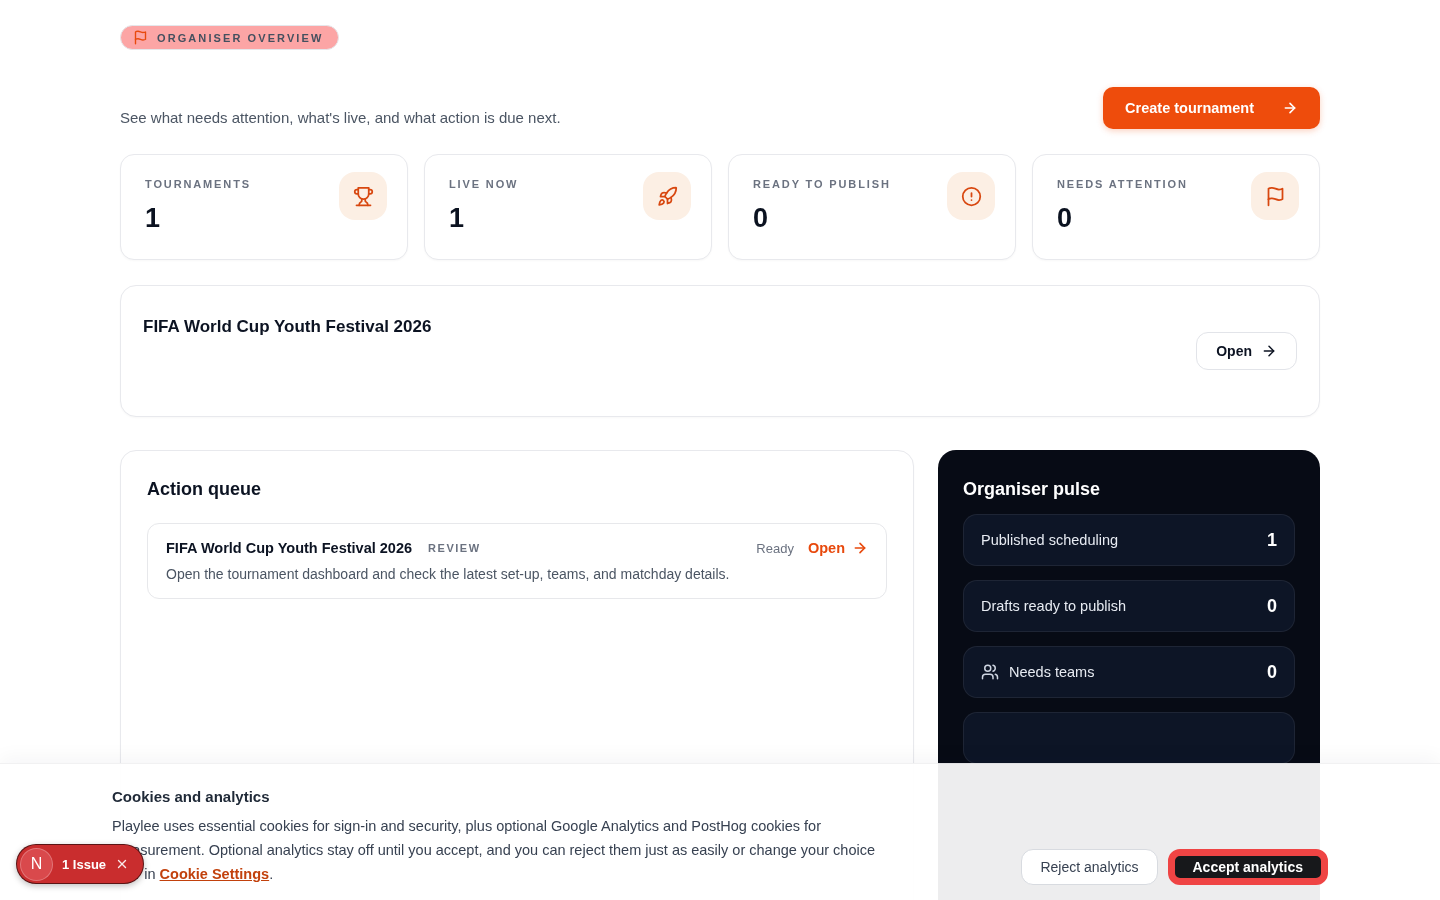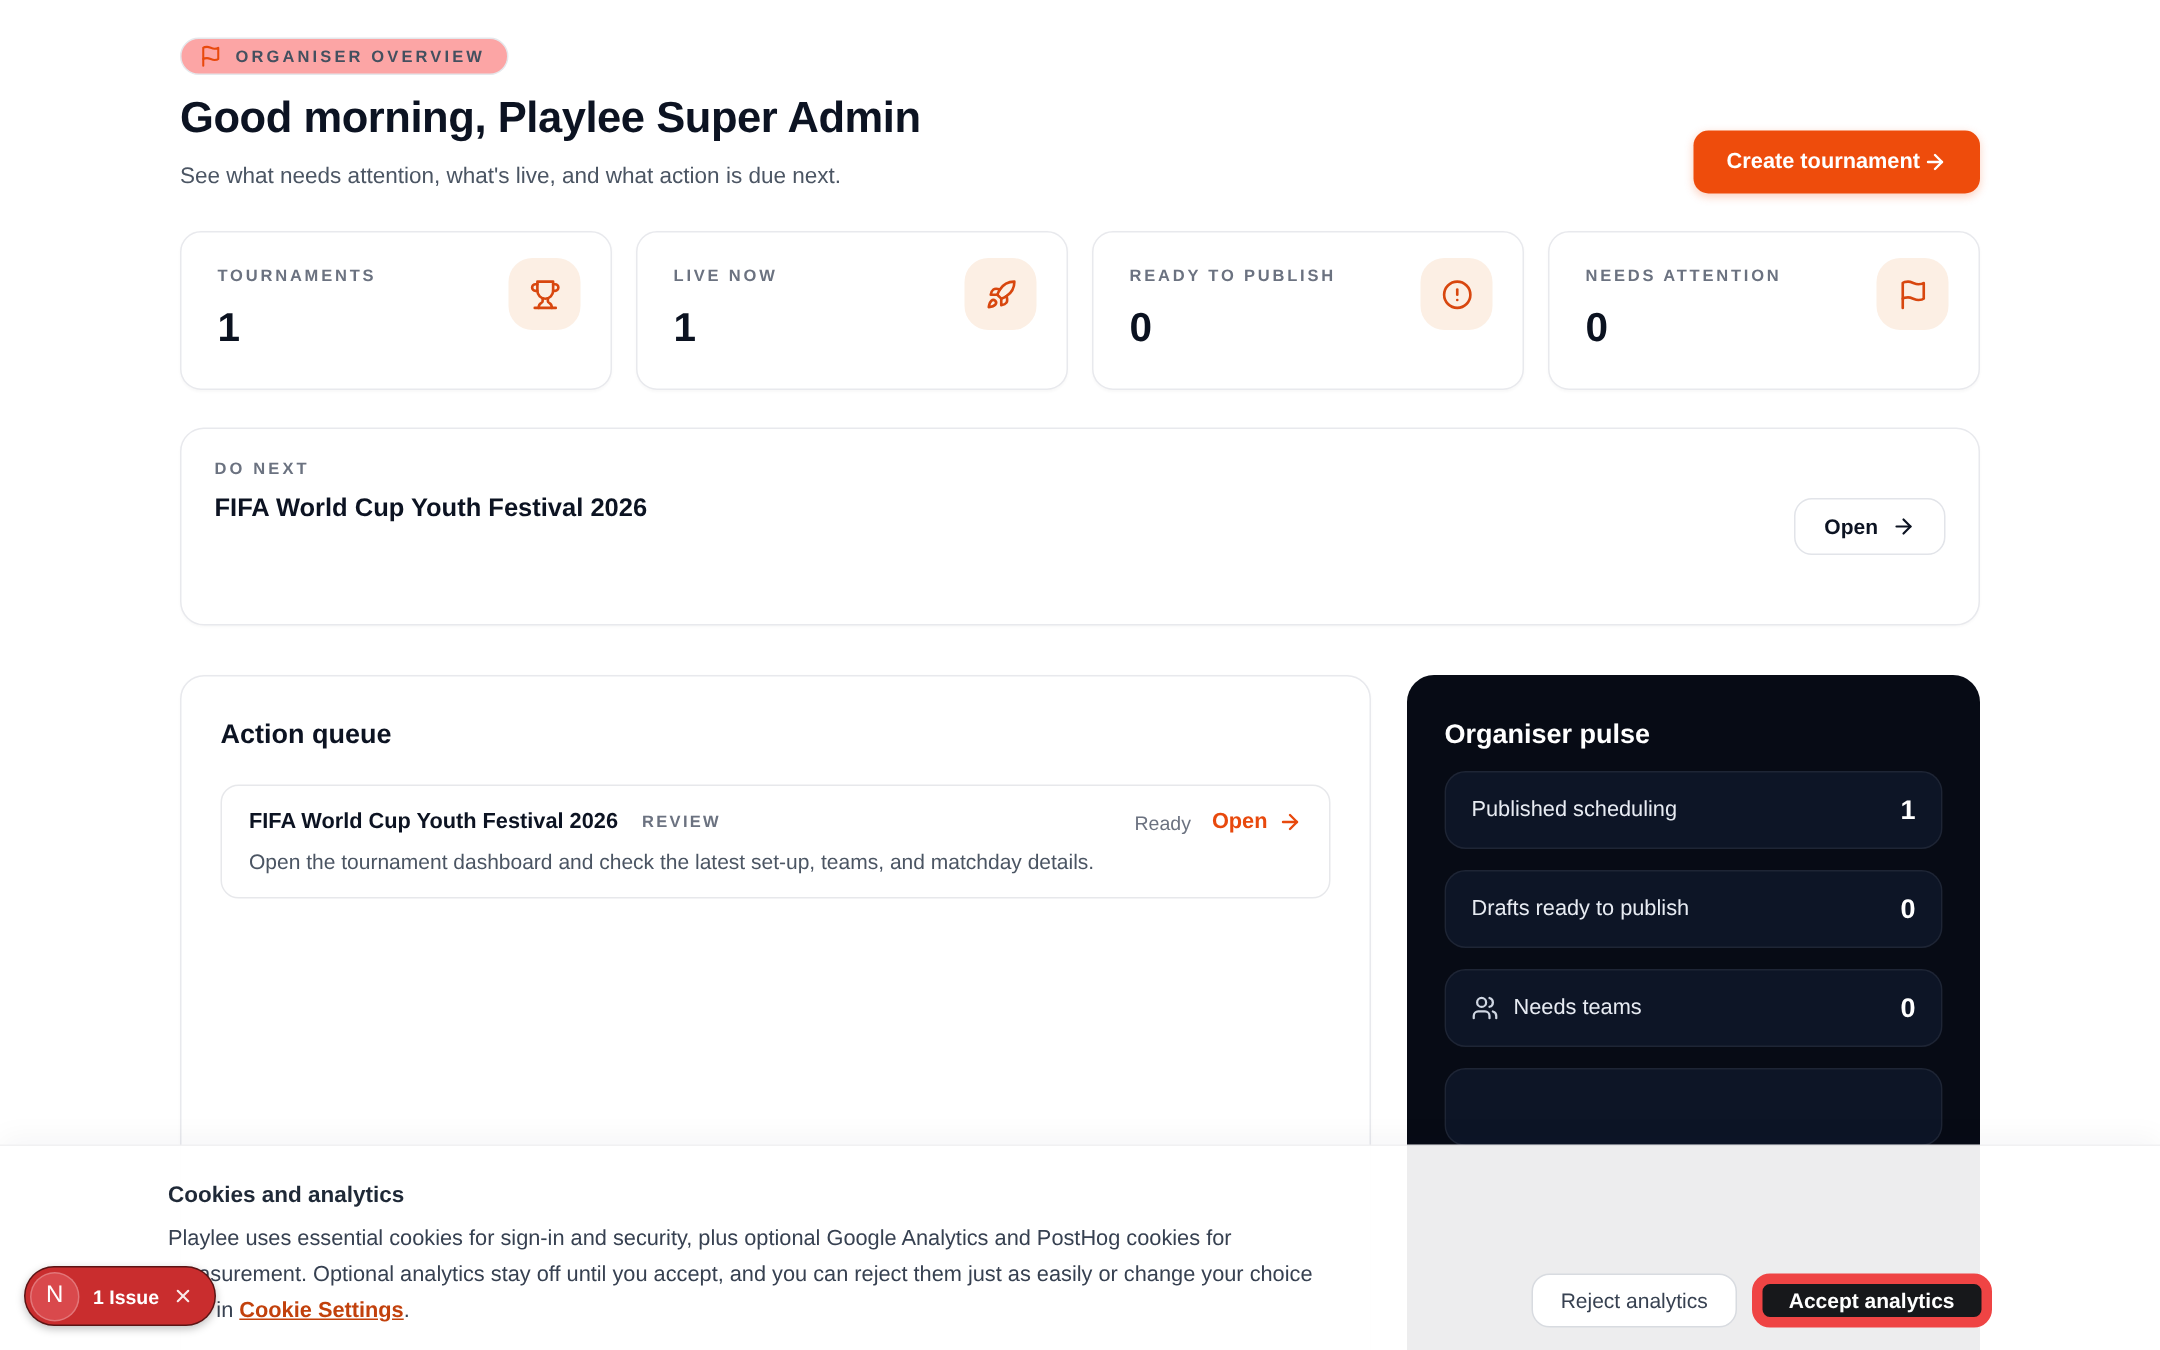--- a/index.html
+++ b/index.html
@@ -28,21 +28,21 @@
   .page-title {
     position:absolute; top:63px; left:0;
     font-size:29px; font-weight:800; letter-spacing:-0.01em; color:#0c1322;
   }
   .page-subtitle {
     position:absolute; top:109px; left:0;
     font-size:15px; color:#4b5563;
   }
   .create-btn {
     position:absolute; top:87px; right:0;
-    display:inline-flex; align-items:center; gap:2px;
+    display:inline-flex; align-items:center; gap:28px;
     height:42px; padding:0 22px;
     background:#ee4c0c; border:none; border-radius:10px;
     color:#fff; font-size:14.5px; font-weight:700;
     font-family:inherit; cursor:pointer;
     box-shadow:0 2px 6px rgba(238,76,12,.25);
   }
 
   
   .stats { position:absolute; top:154px; left:0; width:1200px;
     display:grid; grid-template-columns:repeat(4,1fr); gap:16px; }
@@ -170,21 +170,20 @@
     <div class="overview-badge">
       <span class="icon accent">
         <svg width="15" height="15" viewBox="0 0 24 24" fill="none" stroke="currentColor" stroke-width="2.2" stroke-linecap="round" stroke-linejoin="round">
             <path d="M4 15s1-1 4-1 5 2 8 2 4-1 4-1V3s-1 1-4 1-5-2-8-2-4 1-4 1z"></path>
             <line x1="4" x2="4" y1="22" y2="15"></line>
           </svg>
       </span>
       <span class="txt">ORGANISER OVERVIEW</span>
     </div>
 
-    <h1 class="page-title">Good morning, Playlee Super Admin</h1>
     <div class="page-subtitle">See what needs attention, what's live, and what action is due next.</div>
 
     <button class="create-btn">
       <span>Create tournament</span>
       <span class="icon">
         <svg width="16" height="16" viewBox="0 0 24 24" fill="none" stroke="currentColor" stroke-width="2.4" stroke-linecap="round" stroke-linejoin="round">
             <path d="M5 12h14"></path>
             <path d="m12 5 7 7-7 7"></path>
           </svg>
       </span>
@@ -234,21 +233,20 @@
         <div class="stat-chip">
           <svg width="21" height="21" viewBox="0 0 24 24" fill="none" stroke="currentColor" stroke-width="2" stroke-linecap="round" stroke-linejoin="round">
               <path d="M4 15s1-1 4-1 5 2 8 2 4-1 4-1V3s-1 1-4 1-5-2-8-2-4 1-4 1z"></path>
               <line x1="4" x2="4" y1="22" y2="15"></line>
             </svg>
         </div>
       </div>
     </div>
 
     <div class="do-next">
-      <div class="eyebrow">DO NEXT</div>
       <div class="do-next-title">FIFA World Cup Youth Festival 2026</div>
       <button class="open-btn">
         <span>Open</span>
         <span class="icon">
           <svg width="16" height="16" viewBox="0 0 24 24" fill="none" stroke="currentColor" stroke-width="2.2" stroke-linecap="round" stroke-linejoin="round">
               <path d="M5 12h14"></path>
               <path d="m12 5 7 7-7 7"></path>
             </svg>
         </span>
       </button>

